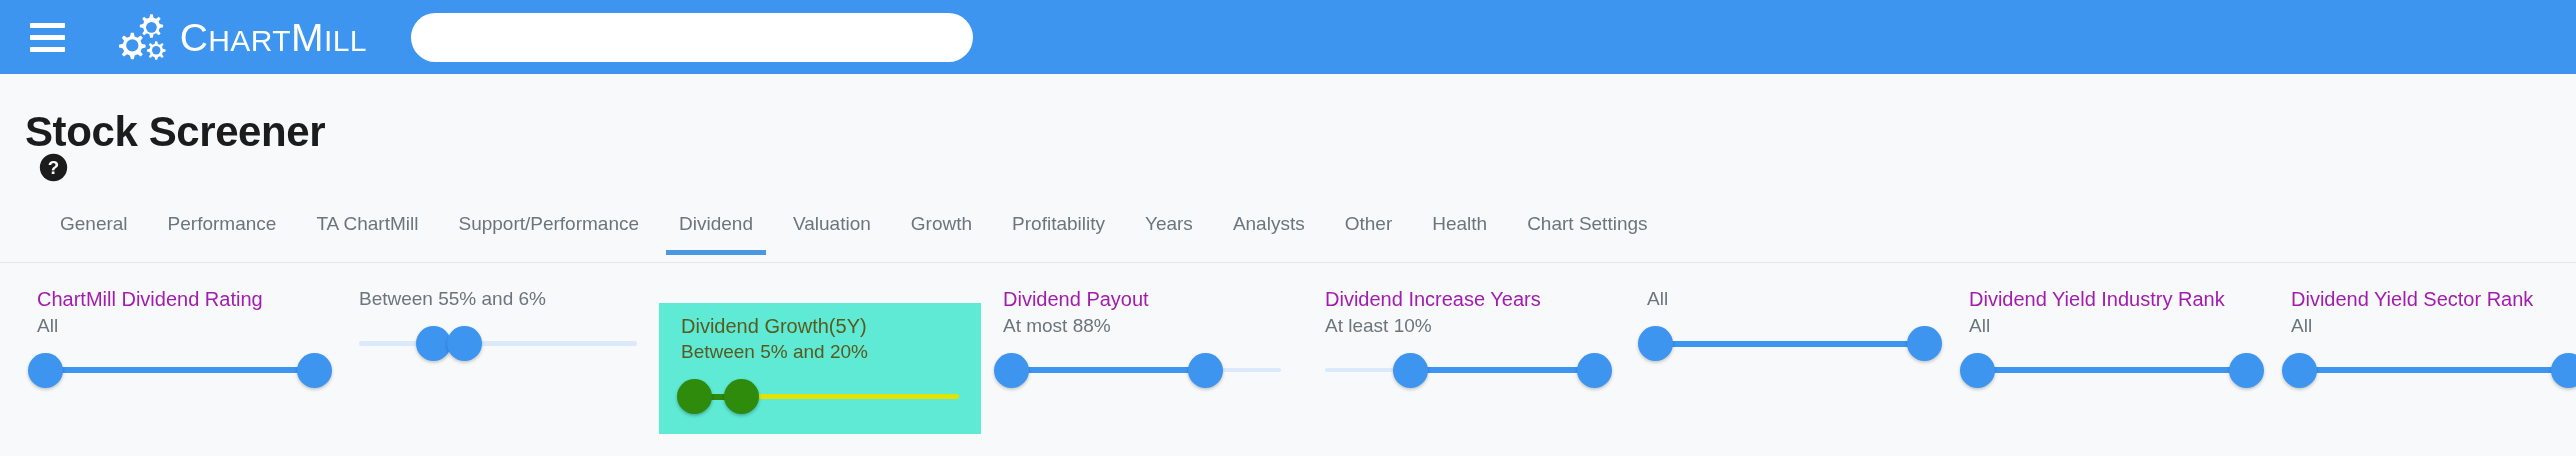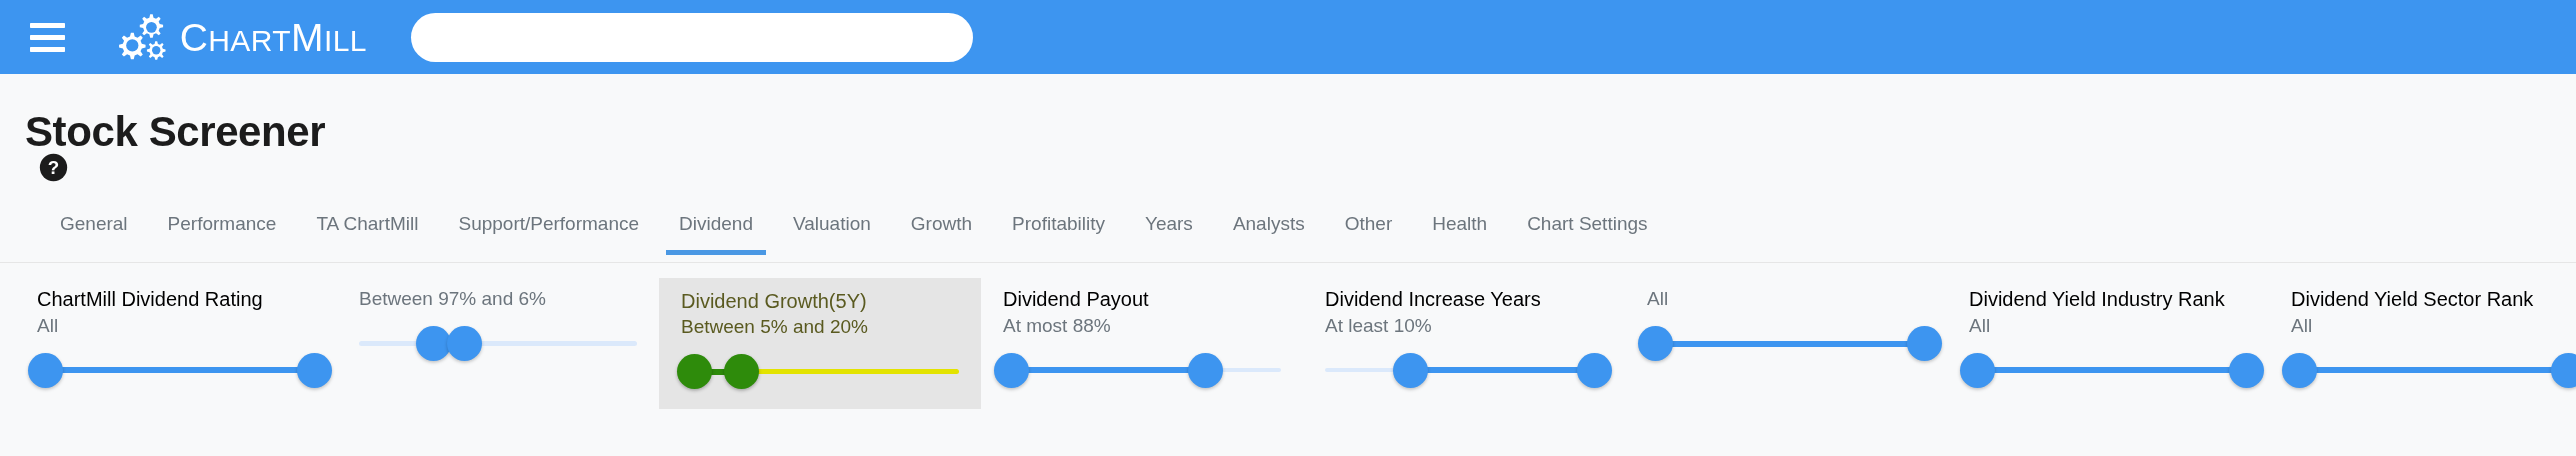--- a/index.html
+++ b/index.html
@@ -131,28 +131,29 @@
     padding-left: 15px;
     margin-top: 15px;
   }
 
   .filter {
     width: 322px;
     padding: 8.4px 22px 11.8px 22px;
     flex: 0 0 auto;
   }
   .filter.highlight {
-    background: #e5e5e5;
+    background: #5eead4;
     padding-top: 10px;
     padding-bottom: 15px;
+    margin-top: 25px;
   }
 
   .filter-label {
     font-size: 20px;
-    color: #000000;
+    color: #a21caf;
     line-height: 1.32;
     white-space: nowrap;
   }
   .filter.highlight .filter-label { color: #5a5a20; }
   .filter-value {
     font-size: 19px;
     color: #6c757d;
     line-height: 1.32;
     white-space: nowrap;
   }
@@ -256,21 +257,21 @@
       <div class="filter-label">ChartMill Dividend Rating</div>
       <div class="filter-value">All</div>
       <div class="slider">
         <div class="slider-rail"></div>
         <div class="slider-fill" style="left: 3%; width: 97%;"></div>
         <div class="knob" style="left: 3%;"></div>
         <div class="knob" style="left: 100%;"></div>
       </div>
     </div>
     <div class="filter">
-      <div class="filter-value">Between 97% and 6%</div>
+      <div class="filter-value">Between 55% and 6%</div>
       <div class="slider">
         <div class="slider-rail"></div>
         <div class="slider-fill" style="left: 27%; width: 11%;"></div>
         <div class="knob" style="left: 27%;"></div>
         <div class="knob" style="left: 38%;"></div>
       </div>
     </div>
     <div class="filter highlight">
       <div class="filter-label">Dividend Growth(5Y)</div>
       <div class="filter-value">Between 5% and 20%</div>

